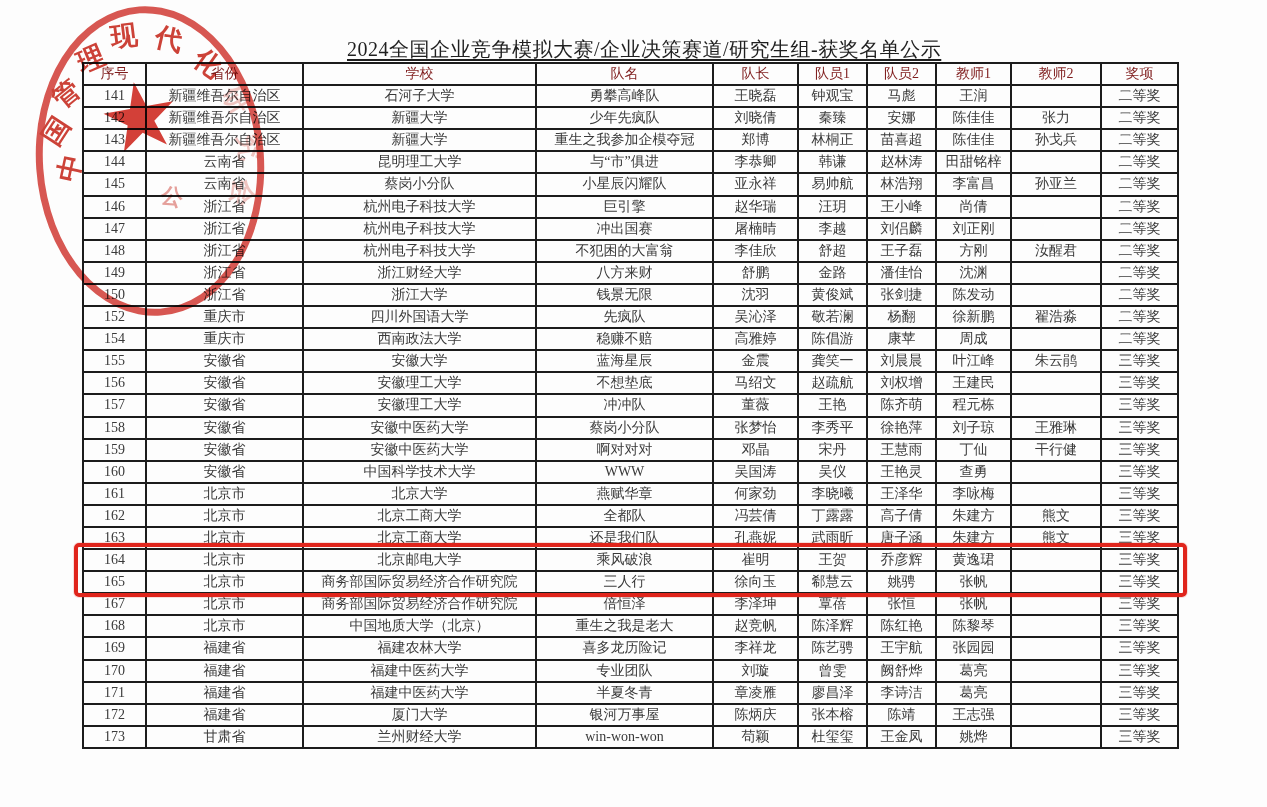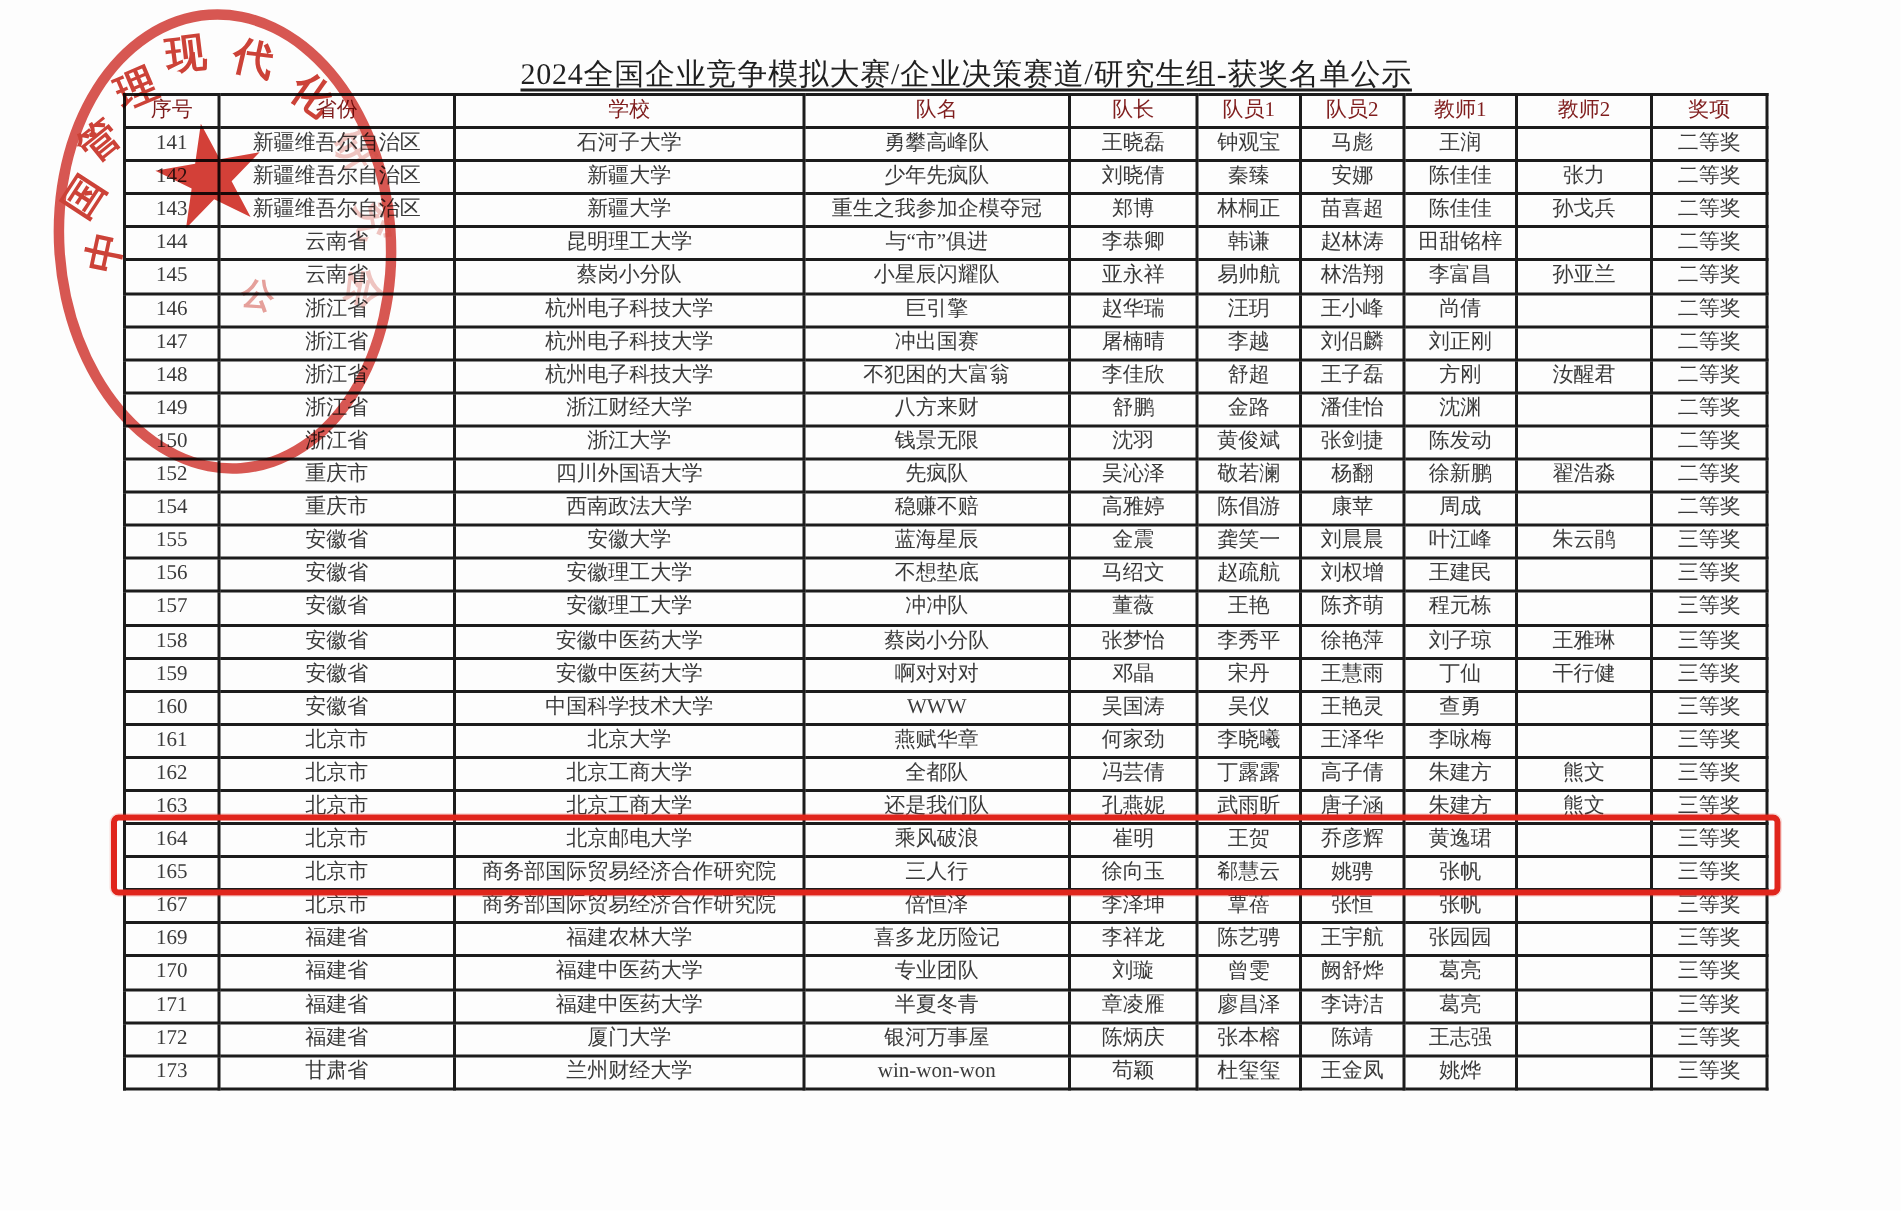--- a/index.html
+++ b/index.html
@@ -376,20 +376,32 @@
         <td>商务部国际贸易经济合作研究院</td>
         <td>倍恒泽</td>
         <td>李泽坤</td>
         <td>覃蓓</td>
         <td>张恒</td>
         <td>张帆</td>
         <td></td>
         <td>三等奖</td>
       </tr>
       <tr>
+        <td>168</td>
+        <td>北京市</td>
+        <td>中国地质大学（北京）</td>
+        <td>重生之我是老大</td>
+        <td>赵竞帆</td>
+        <td>陈泽辉</td>
+        <td>陈红艳</td>
+        <td>陈黎琴</td>
+        <td></td>
+        <td>三等奖</td>
+      </tr>
+      <tr>
         <td>169</td>
         <td>福建省</td>
         <td>福建农林大学</td>
         <td>喜多龙历险记</td>
         <td>李祥龙</td>
         <td>陈艺骋</td>
         <td>王宇航</td>
         <td>张园园</td>
         <td></td>
         <td>三等奖</td>

